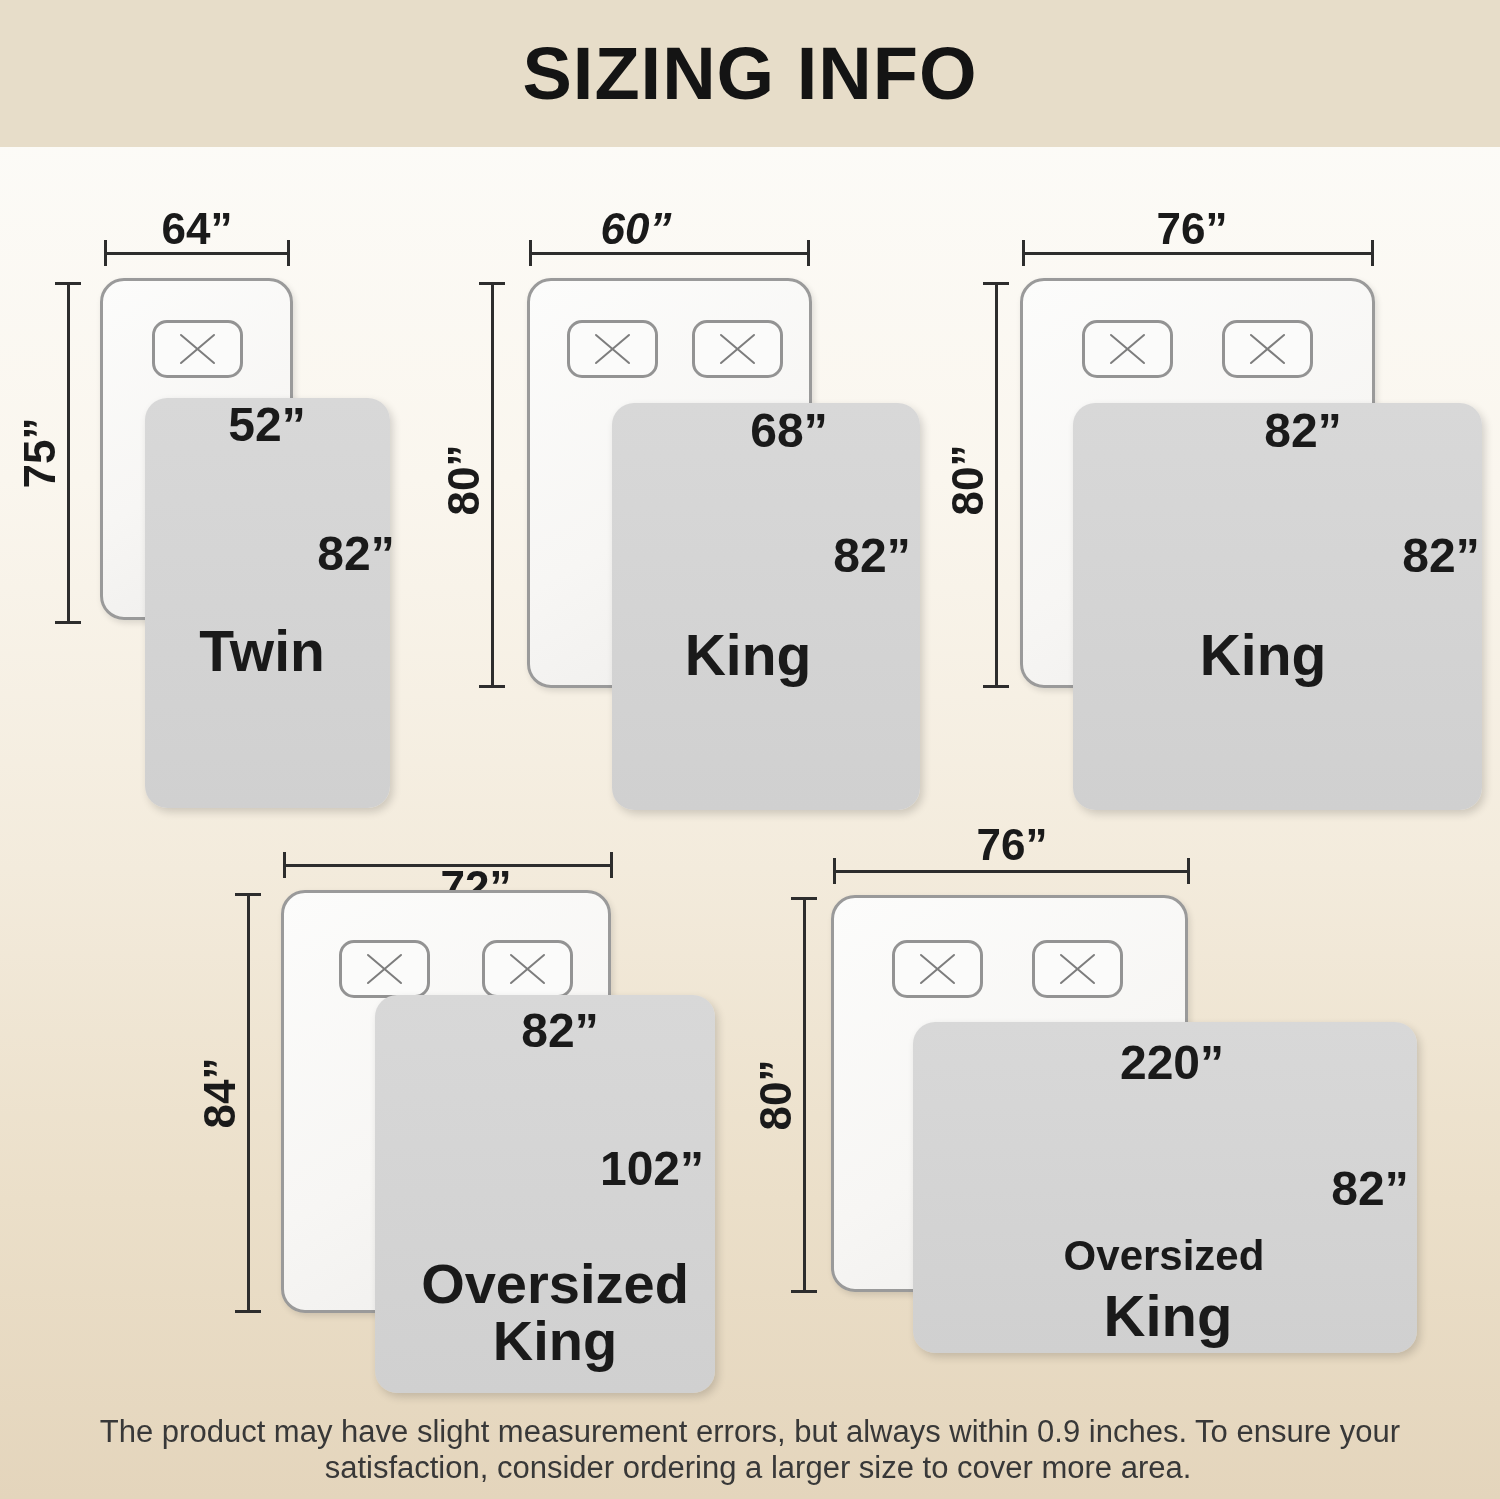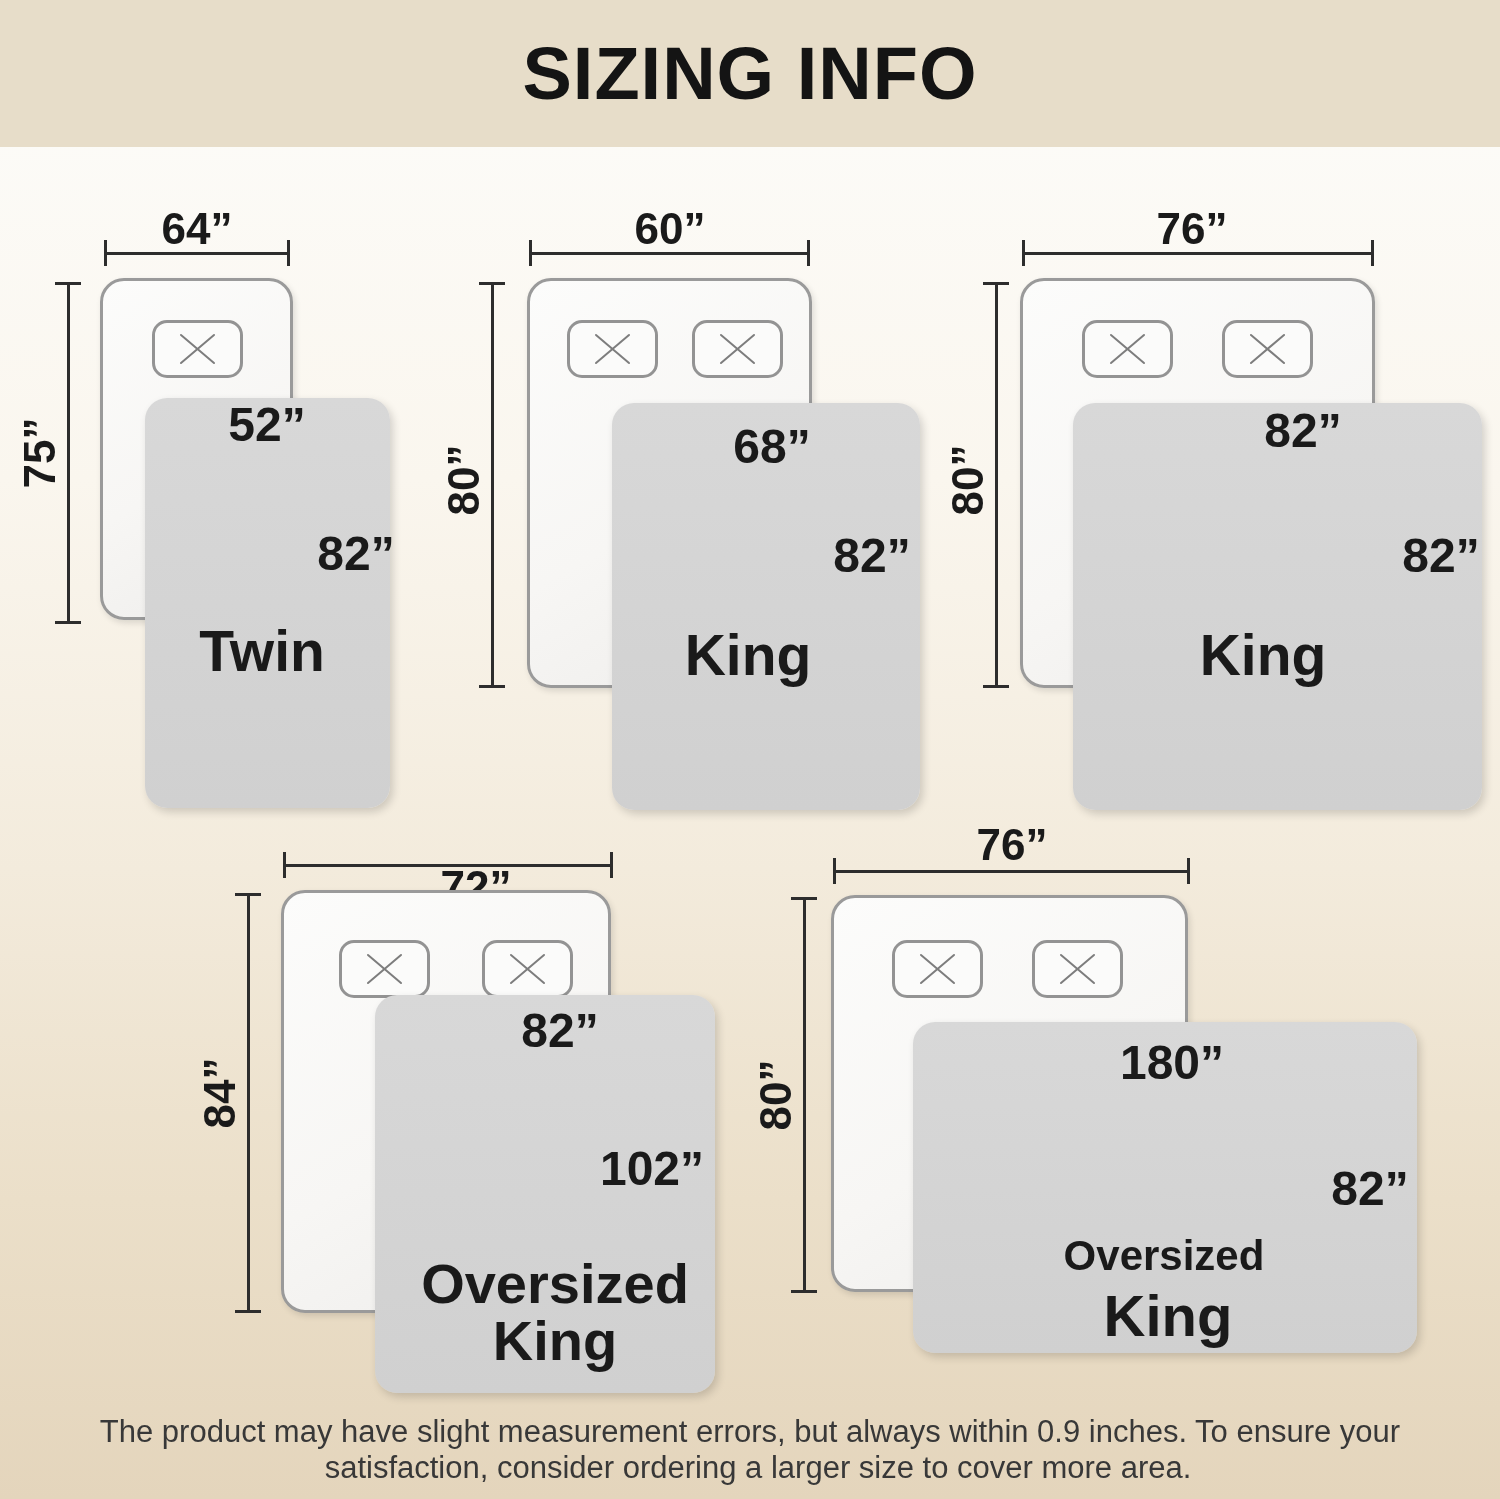--- a/index.html
+++ b/index.html
@@ -70,28 +70,28 @@
   #twin .vdim{left:67px;top:282px;height:342px;}
   #twin .vlabel{left:40px;top:453px;}
   #twin .bed{left:100px;top:278px;width:193px;height:342px;}
   #twin .pillow-1{left:49px;top:39px;}
   #twin .blanket{left:145px;top:398px;width:245px;height:410px;}
   #twin .blanket-width{left:267px;top:424px;}
   #twin .blanket-length{left:356px;top:553px;}
   #twin .size-name{left:262px;top:651px;text-align:center;}
   
   #queen .hdim{left:529px;top:252px;width:281px;}
-  #queen .hlabel{left:670px;top:229px;}
+  #queen .hlabel{left:636px;top:229px;font-style:italic;}
   #queen .vdim{left:491px;top:282px;height:406px;}
   #queen .vlabel{left:464px;top:480px;}
   #queen .bed{left:527px;top:278px;width:285px;height:410px;}
   #queen .pillow-1{left:37px;top:39px;}
   #queen .pillow-2{left:162px;top:39px;}
   #queen .blanket{left:612px;top:403px;width:308px;height:407px;}
-  #queen .blanket-width{left:772px;top:430px;margin-top:16px;}
+  #queen .blanket-width{left:789px;top:430px;}
   #queen .blanket-length{left:872px;top:555px;}
   #queen .size-name{left:748px;top:655px;}
   
   #king .hdim{left:1022px;top:252px;width:352px;}
   #king .hlabel{left:1192px;top:229px;}
   #king .vdim{left:995px;top:282px;height:406px;}
   #king .vlabel{left:968px;top:480px;}
   #king .bed{left:1020px;top:278px;width:355px;height:410px;}
   #king .pillow-1{left:59px;top:39px;}
   #king .pillow-2{left:199px;top:39px;}
@@ -243,21 +243,21 @@
           </svg>
       </div>
       <div class="pillow pillow-2">
         <svg class="x-icon" viewBox="0 0 85 52" preserveAspectRatio="none">
             <line x1="26" y1="12" x2="59" y2="40"></line>
             <line x1="59" y1="12" x2="26" y2="40"></line>
           </svg>
       </div>
     </div>
     <div class="blanket"></div>
-    <div class="measure blanket-width">180”</div>
+    <div class="measure blanket-width">220”</div>
     <div class="measure blanket-length">82”</div>
     <div class="size-name name-1">Oversized</div>
     <div class="size-name name-2">King</div>
   </section>
 
   <footer>
     <div class="footer-line footer-line1">The product may have slight measurement errors, but always within 0.9 inches. To ensure your</div>
     <div class="footer-line footer-line2">satisfaction, consider ordering a larger size to cover more area.</div>
   </footer>
 

